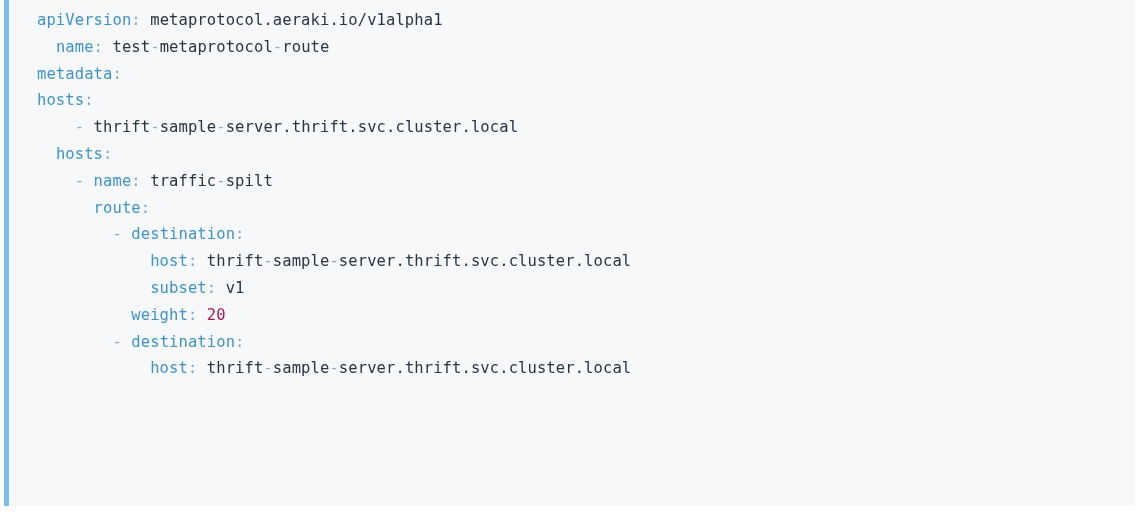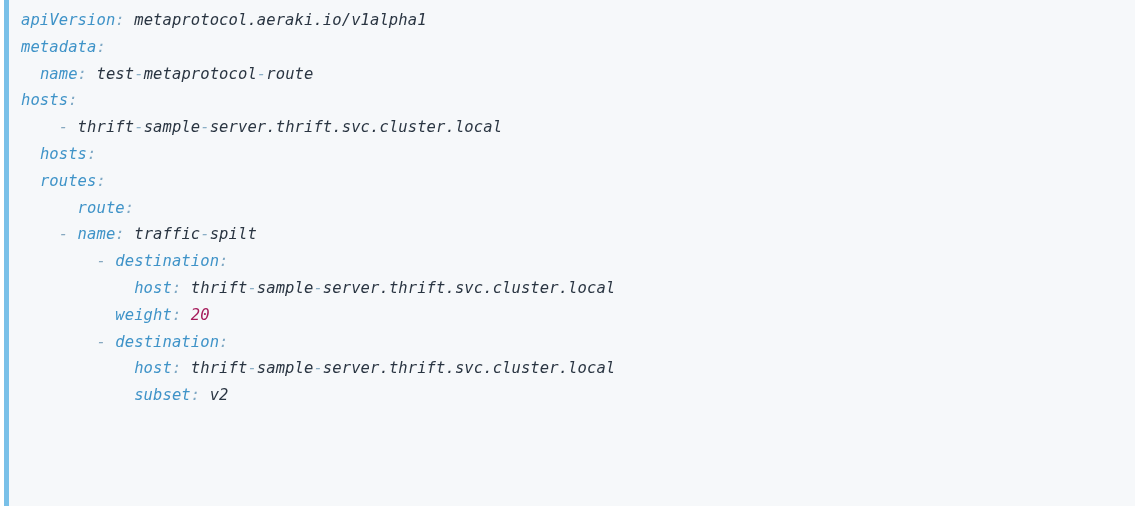--- a/index.html
+++ b/index.html
@@ -34,50 +34,48 @@
     padding: 0;
     margin: 0;
   }
 
   .code-line {
     height: 26.8px;
     line-height: 26.8px;
     font-size: 15.5px;
     white-space: pre;
     letter-spacing: 0.1px;
-    padding-left: 12px;
+    padding-left: 28px;
     font-family: "DejaVu Sans Mono", "Liberation Mono", monospace;
-    font-style: italic;
   }
 
   .ind {
     color: transparent;
   }
 
   .k  { color: #3f93c8; }   
   .c  { color: #7fa8c4; }   
   .v  { color: #2a3542; }   
   .n  { color: #a61b5b; text-align: center; }   
   .d  { color: #86a8c0; }   
   .h  { color: #8aaec6; }   
 </style>
 </head>
 <body>
 
 <div id="code-block">
   <div id="code-lines">
       <div class="code-line"><span class="k">apiVersion</span><span class="c">:</span>&nbsp;<span><span class="v">metaprotocol.aeraki.io/v1alpha1</span></span></div>
+      <div class="code-line"><span class="ind">&nbsp;&nbsp;</span><span class="k">name</span><span class="c">:</span>&nbsp;<span><span class="v">test</span><span class="h">-</span><span class="v">metaprotocol</span><span class="h">-</span><span class="v">route</span></span></div>
       <div class="code-line"><span class="k">metadata</span><span class="c">:</span></div>
-      <div class="code-line"><span class="ind">&nbsp;&nbsp;</span><span class="k">name</span><span class="c">:</span>&nbsp;<span><span class="v">test</span><span class="h">-</span><span class="v">metaprotocol</span><span class="h">-</span><span class="v">route</span></span></div>
       <div class="code-line"><span class="k">hosts</span><span class="c">:</span></div>
       <div class="code-line"><span class="ind">&nbsp;&nbsp;&nbsp;&nbsp;</span><span class="d">-</span>&nbsp;<span><span class="v">thrift</span><span class="h">-</span><span class="v">sample</span><span class="h">-</span><span class="v">server.thrift.svc.cluster.local</span></span></div>
       <div class="code-line"><span class="ind">&nbsp;&nbsp;</span><span class="k">hosts</span><span class="c">:</span></div>
-      <div class="code-line"><span class="ind">&nbsp;&nbsp;</span><span class="k">routes</span><span class="c">:</span></div>
+      <div class="code-line"><span class="ind">&nbsp;&nbsp;&nbsp;&nbsp;</span><span class="d">-</span>&nbsp;<span class="k">name</span><span class="c">:</span>&nbsp;<span><span class="v">traffic</span><span class="h">-</span><span class="v">spilt</span></span></div>
       <div class="code-line"><span class="ind">&nbsp;&nbsp;&nbsp;&nbsp;&nbsp;&nbsp;</span><span class="k">route</span><span class="c">:</span></div>
-      <div class="code-line"><span class="ind">&nbsp;&nbsp;&nbsp;&nbsp;</span><span class="d">-</span>&nbsp;<span class="k">name</span><span class="c">:</span>&nbsp;<span><span class="v">traffic</span><span class="h">-</span><span class="v">spilt</span></span></div>
       <div class="code-line"><span class="ind">&nbsp;&nbsp;&nbsp;&nbsp;&nbsp;&nbsp;&nbsp;&nbsp;</span><span class="d">-</span>&nbsp;<span class="k">destination</span><span class="c">:</span></div>
       <div class="code-line"><span class="ind">&nbsp;&nbsp;&nbsp;&nbsp;&nbsp;&nbsp;&nbsp;&nbsp;&nbsp;&nbsp;&nbsp;&nbsp;</span><span class="k">host</span><span class="c">:</span>&nbsp;<span><span class="v">thrift</span><span class="h">-</span><span class="v">sample</span><span class="h">-</span><span class="v">server.thrift.svc.cluster.local</span></span></div>
+      <div class="code-line"><span class="ind">&nbsp;&nbsp;&nbsp;&nbsp;&nbsp;&nbsp;&nbsp;&nbsp;&nbsp;&nbsp;&nbsp;&nbsp;</span><span class="k">subset</span><span class="c">:</span>&nbsp;<span><span class="v">v1</span></span></div>
       <div class="code-line"><span class="ind">&nbsp;&nbsp;&nbsp;&nbsp;&nbsp;&nbsp;&nbsp;&nbsp;&nbsp;&nbsp;</span><span class="k">weight</span><span class="c">:</span>&nbsp;<span><span class="n">20</span></span></div>
       <div class="code-line"><span class="ind">&nbsp;&nbsp;&nbsp;&nbsp;&nbsp;&nbsp;&nbsp;&nbsp;</span><span class="d">-</span>&nbsp;<span class="k">destination</span><span class="c">:</span></div>
       <div class="code-line"><span class="ind">&nbsp;&nbsp;&nbsp;&nbsp;&nbsp;&nbsp;&nbsp;&nbsp;&nbsp;&nbsp;&nbsp;&nbsp;</span><span class="k">host</span><span class="c">:</span>&nbsp;<span><span class="v">thrift</span><span class="h">-</span><span class="v">sample</span><span class="h">-</span><span class="v">server.thrift.svc.cluster.local</span></span></div>
-      <div class="code-line"><span class="ind">&nbsp;&nbsp;&nbsp;&nbsp;&nbsp;&nbsp;&nbsp;&nbsp;&nbsp;&nbsp;&nbsp;&nbsp;</span><span class="k">subset</span><span class="c">:</span>&nbsp;<span><span class="v">v2</span></span></div>
     </div>
 </div>
 
 </body></html>

